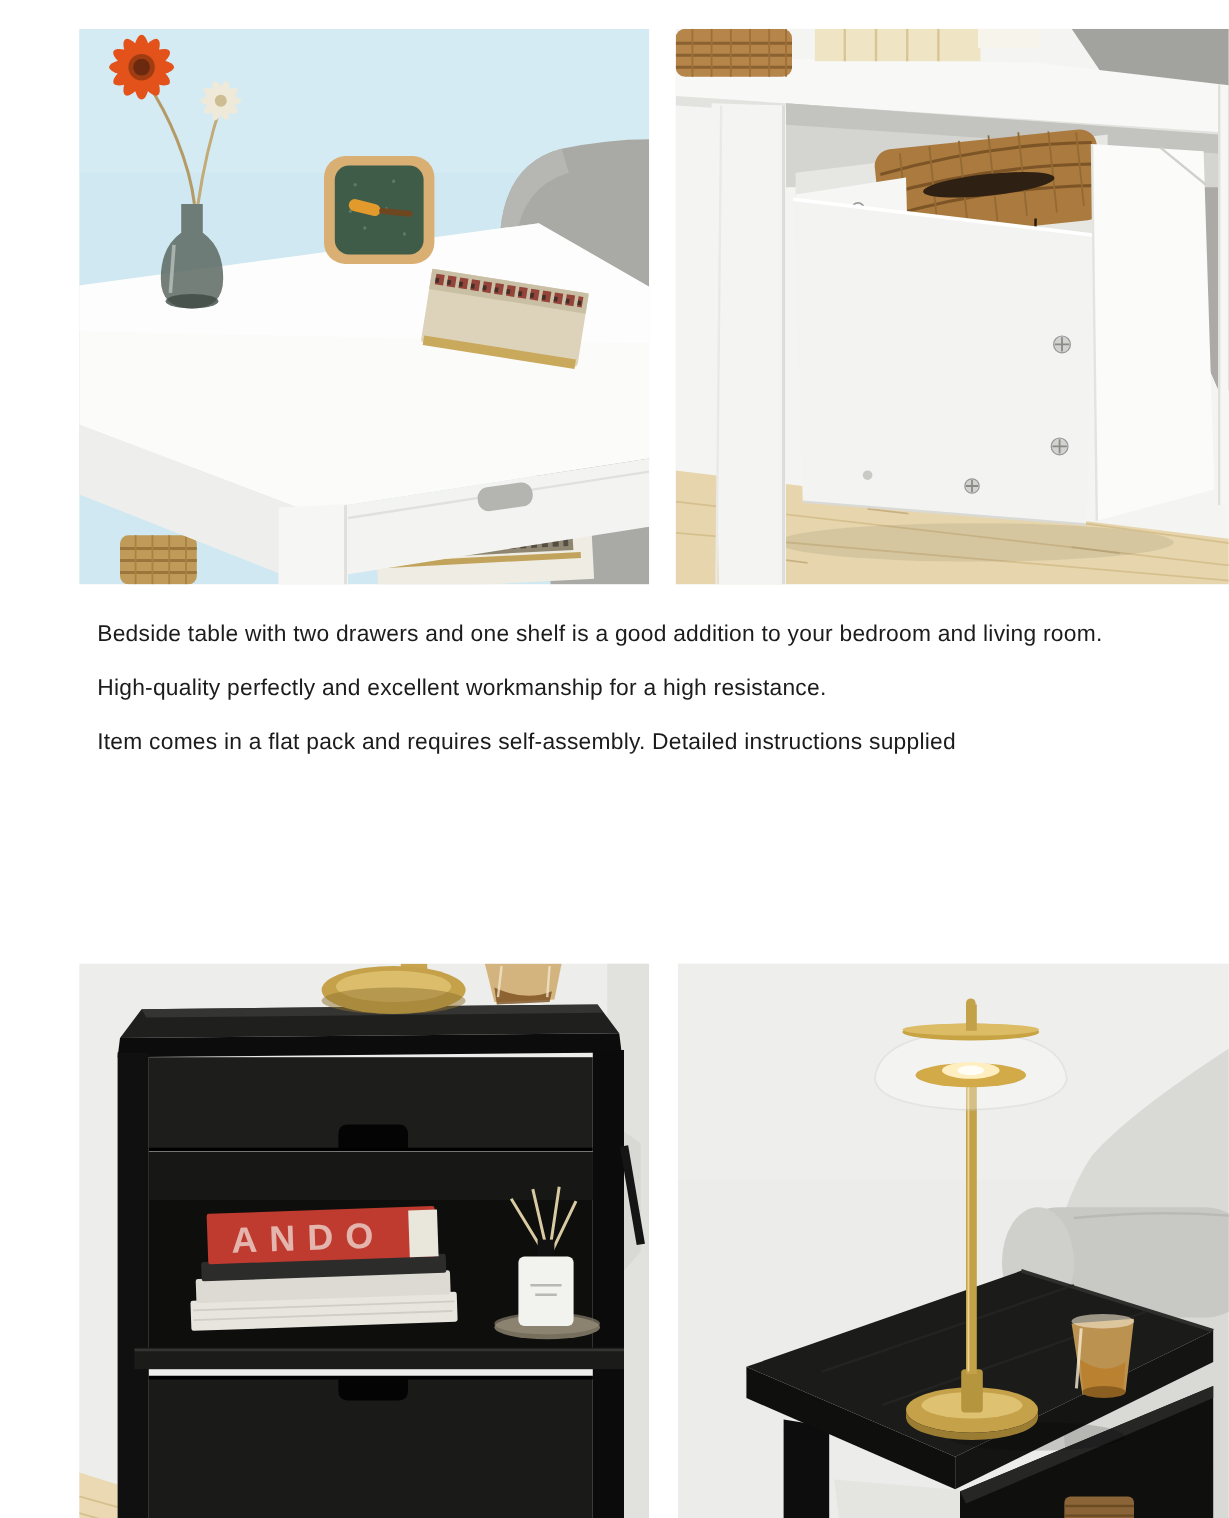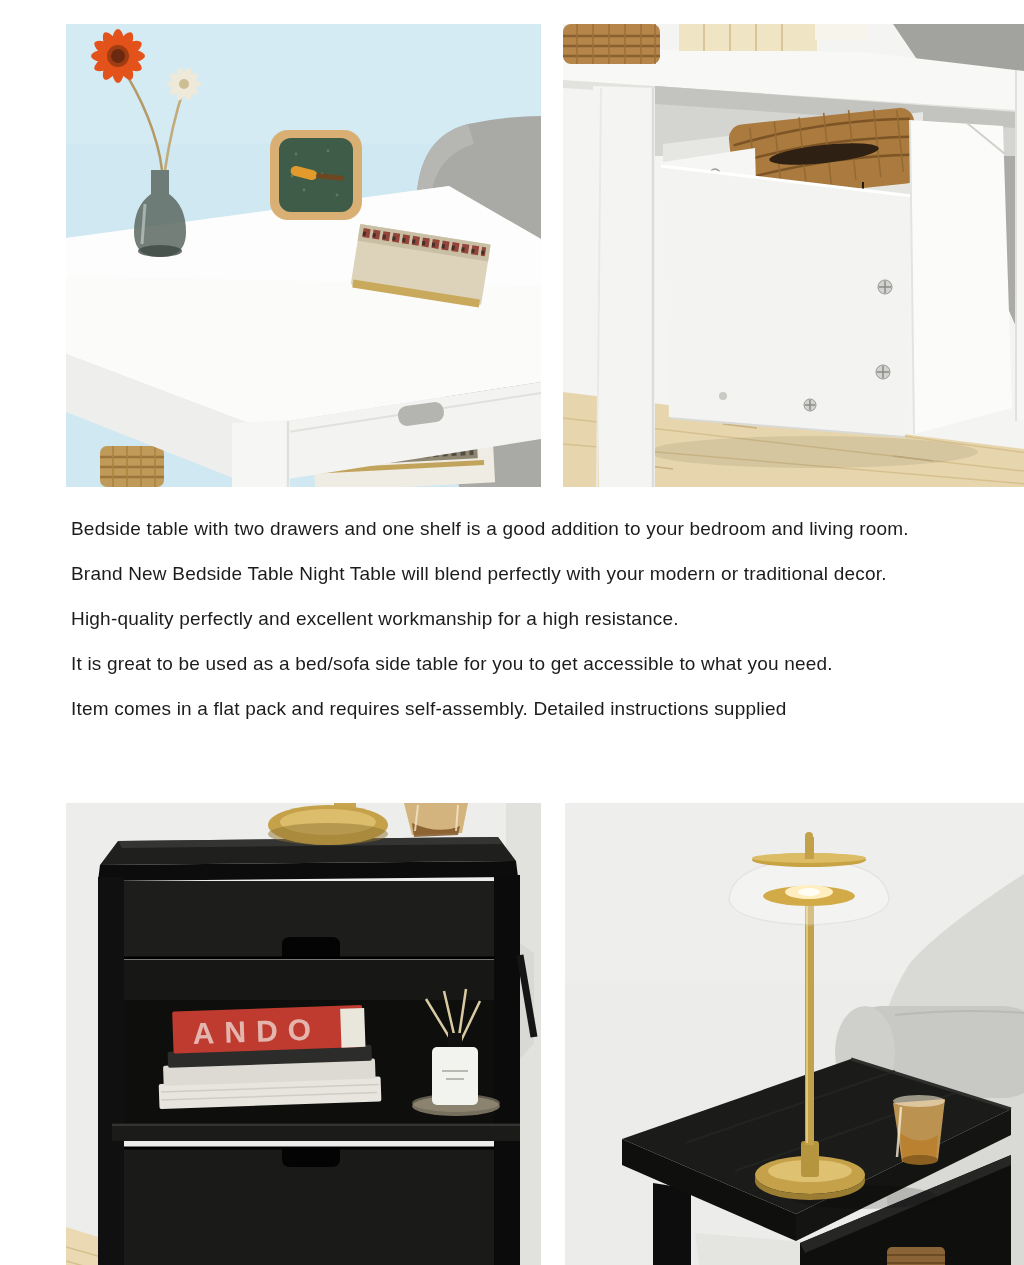--- a/index.html
+++ b/index.html
@@ -6,21 +6,21 @@
   .page{
     position:relative;width:1024px;height:1265px;background:#ffffff;
     overflow:hidden;font-family:"Liberation Sans",sans-serif;
   }
   .photo{position:absolute;overflow:hidden;background:#f4f4f2;}
   .photo svg{display:block;width:100%;height:100%;}
   #fig-top-left{left:26px;top:8px;width:475px;height:463px;}
   #fig-top-right{left:523px;top:8px;width:486px;height:463px;}
   #fig-bottom-left{left:26px;top:787px;width:475px;height:468px;}
   #fig-bottom-right{left:525px;top:787px;width:484px;height:468px;}
-  .desc{position:absolute;left:71px;top:506px;width:930px;}
+  .desc{position:absolute;left:81px;top:506px;width:930px;}
   .desc p{
     margin:0;font-size:19px;line-height:45px;letter-spacing:.2px;
     color:#1c1c1c;white-space:nowrap;
   }
 </style>
 </head>
 <body>
 
 <main class="page">
 
@@ -182,23 +182,21 @@
 
       <g>
         <polygon points="452,46 486,50 486,390 452,397" fill="#f6f6f4"></polygon>
         <line x1="453" y1="46" x2="453" y2="397" stroke="#e0e0dd" stroke-width="2"></line>
       </g>
     </svg>
   </figure>
 
   <section class="desc">
     <p>Bedside table with two drawers and one shelf is a good addition to your bedroom and living room.</p>
-    <p>Brand New Bedside Table Night Table will blend perfectly with your modern or traditional decor.</p>
     <p>High-quality perfectly and excellent workmanship for a high resistance.</p>
-    <p>It is great to be used as a bed/sofa side table for you to get accessible to what you need.</p>
     <p>Item comes in a flat pack and requires self-assembly. Detailed instructions supplied</p>
   </section>
 
   <figure class="photo" id="fig-bottom-left" role="img" aria-label="Black bedside table with gold lamp base and glass on top, two drawers with cut-out handles and an open shelf holding books and a reed diffuser">
     <svg viewBox="0 0 475 468" preserveAspectRatio="none">
       <rect width="475" height="468" fill="#ededeb"></rect>
       <rect x="440" width="35" height="468" fill="#e1e1de"></rect>
       <g>
         <polygon points="0,424 32,434 32,468 0,468" fill="#ead9b2"></polygon>
         <path d="M0,444 l32,9 M0,458 l32,9" stroke="#d6c08f" stroke-width="1.5"></path>

